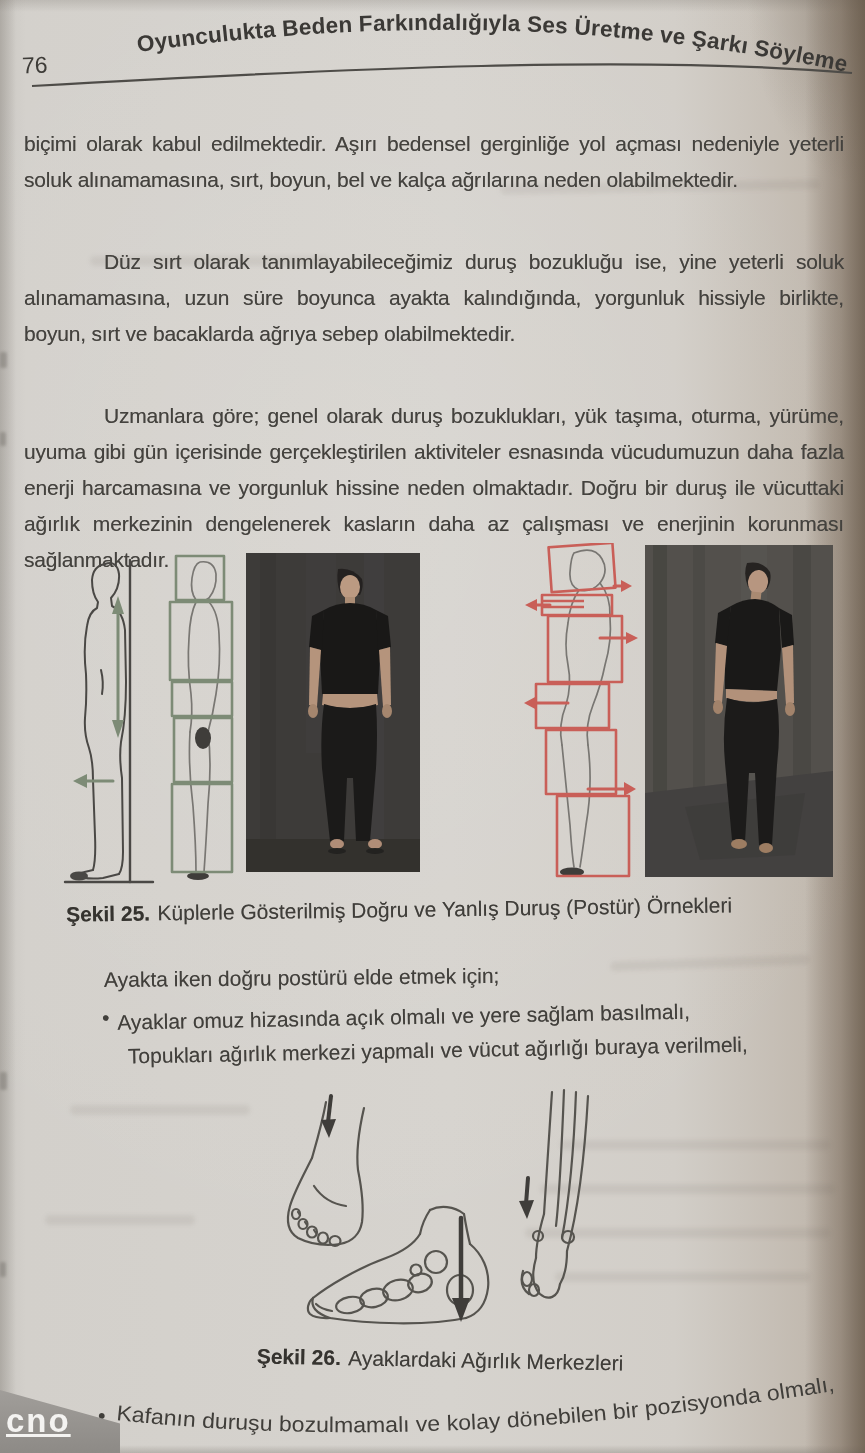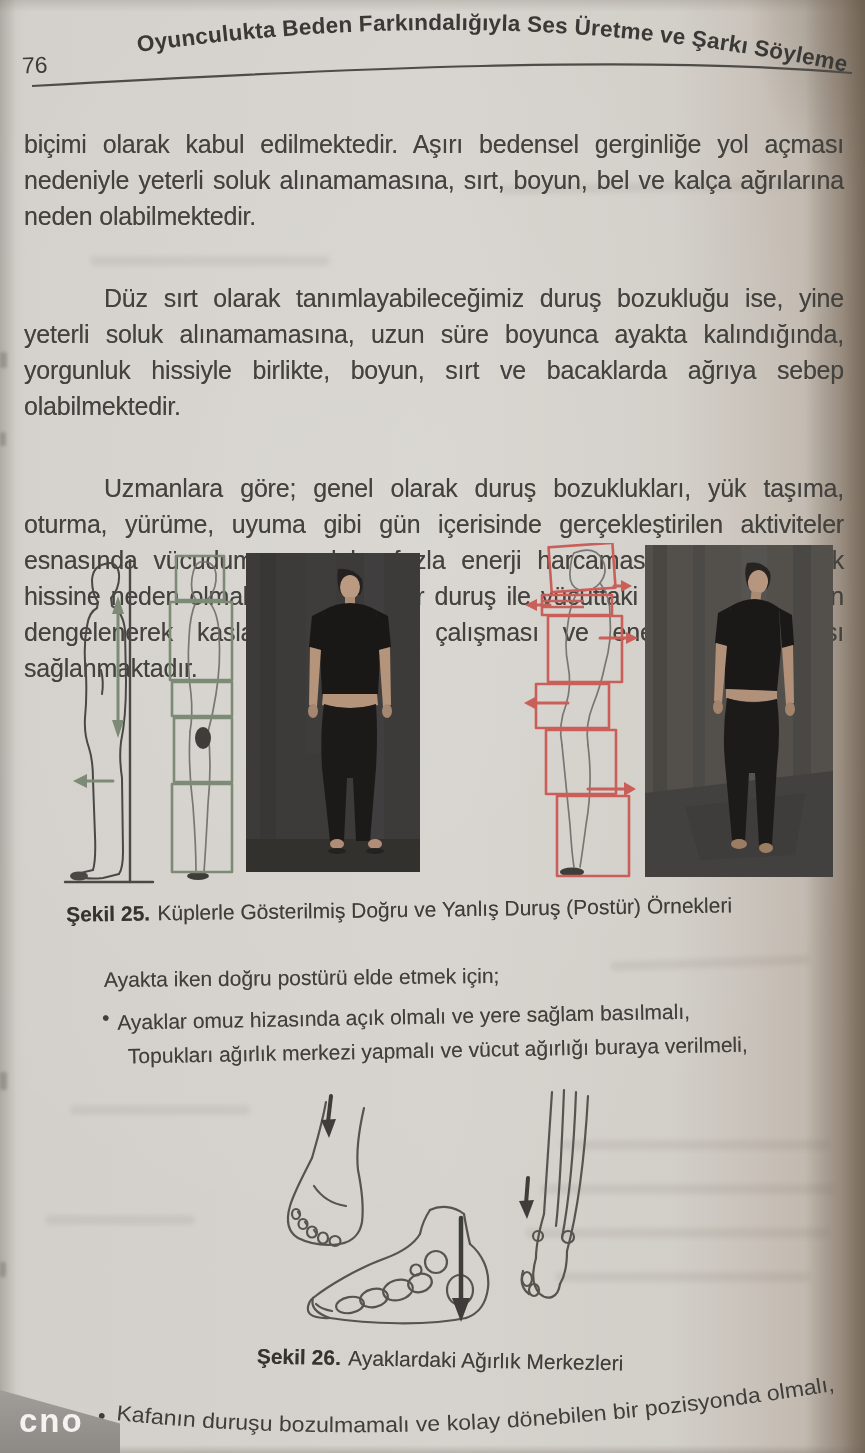--- a/index.html
+++ b/index.html
@@ -21,21 +21,21 @@
   .corner-tr{position:absolute;right:0;top:0;width:140px;height:220px;
     background:radial-gradient(120% 120% at 100% 0%, rgba(90,78,64,.38), rgba(90,78,64,0) 70%);}
   .spine-shade{position:absolute;right:0;top:0;width:60px;height:100%;
     background:linear-gradient(to right, rgba(125,110,94,0), rgba(125,110,94,.40) 60%, rgba(104,90,74,.72) 100%);}
 
   .pagenum{position:absolute;left:22px;top:52px;font-size:23px;transform:rotate(-2deg);color:#3e3c38;}
   .header-svg{position:absolute;left:0;top:0;width:865px;height:112px;}
   .header-svg text{font-family:"Liberation Sans","DejaVu Sans",sans-serif;font-size:22.5px;font-weight:600;fill:#3b3936;letter-spacing:.2px;}
 
   .bodytext{position:absolute;left:24px;top:126px;width:820px;}
-  .bodytext p{margin:0;font-size:25px;line-height:36px;text-align:justify;letter-spacing:-0.2px;color:#44423e;
+  .bodytext p{margin:0;font-size:21px;line-height:36px;text-align:justify;letter-spacing:-0.2px;color:#44423e;
     text-shadow:0 0 .5px rgba(68,66,62,.55);}
   .bodytext p.ind{text-indent:80px;margin-top:46px;}
 
   .fig25{position:absolute;left:0;top:540px;width:865px;height:348px;}
   .fig25 svg{position:absolute;}
   .caption{font-size:21px;color:#3f3d39;white-space:nowrap;text-shadow:0 0 .5px rgba(68,66,62,.5);}
   .caption b{font-weight:700;color:#35332f;}
   .cap25{position:absolute;left:66px;top:898px;transform:rotate(-0.8deg);}
   .cap26{position:absolute;left:160px;top:1348px;width:560px;text-align:center;transform:rotate(1.1deg);}
   .caption .ctext{margin-left:.35em;}
@@ -50,21 +50,21 @@
   .bullet1 .l1{line-height:34px;}
 
   .fig26{position:absolute;left:268px;top:1086px;width:402px;height:252px;}
 
   .bottom-svg{position:absolute;left:0;top:1378px;width:865px;height:75px;}
   .bottom-svg text{font-family:"Liberation Sans","DejaVu Sans",sans-serif;font-size:21.5px;fill:#403e3a;}
 
   .corner-wedge{position:absolute;left:0;top:1383px;width:120px;height:70px;
     clip-path:polygon(0 10%, 100% 58%, 100% 100%, 0 100%);
     background:linear-gradient(to bottom,#a3a09c,#8d8a86);}
-  .watermark{position:absolute;left:19px;top:1402px;font-size:33px;font-weight:700;color:#f4f3f1;letter-spacing:2px;}
+  .watermark{position:absolute;left:6px;top:1402px;font-size:33px;font-weight:700;color:#f4f3f1;letter-spacing:2px;text-decoration:underline;}
 
   .ghost{position:absolute;height:10px;border-radius:6px;background:rgba(106,100,92,.10);filter:blur(2px);}
   .smudge{position:absolute;background:rgba(82,78,72,.30);filter:blur(1.5px);border-radius:2px;}
 </style>
 </head>
 <body>
 
 <div class="page">
 
   <div class="edge-left"></div>

